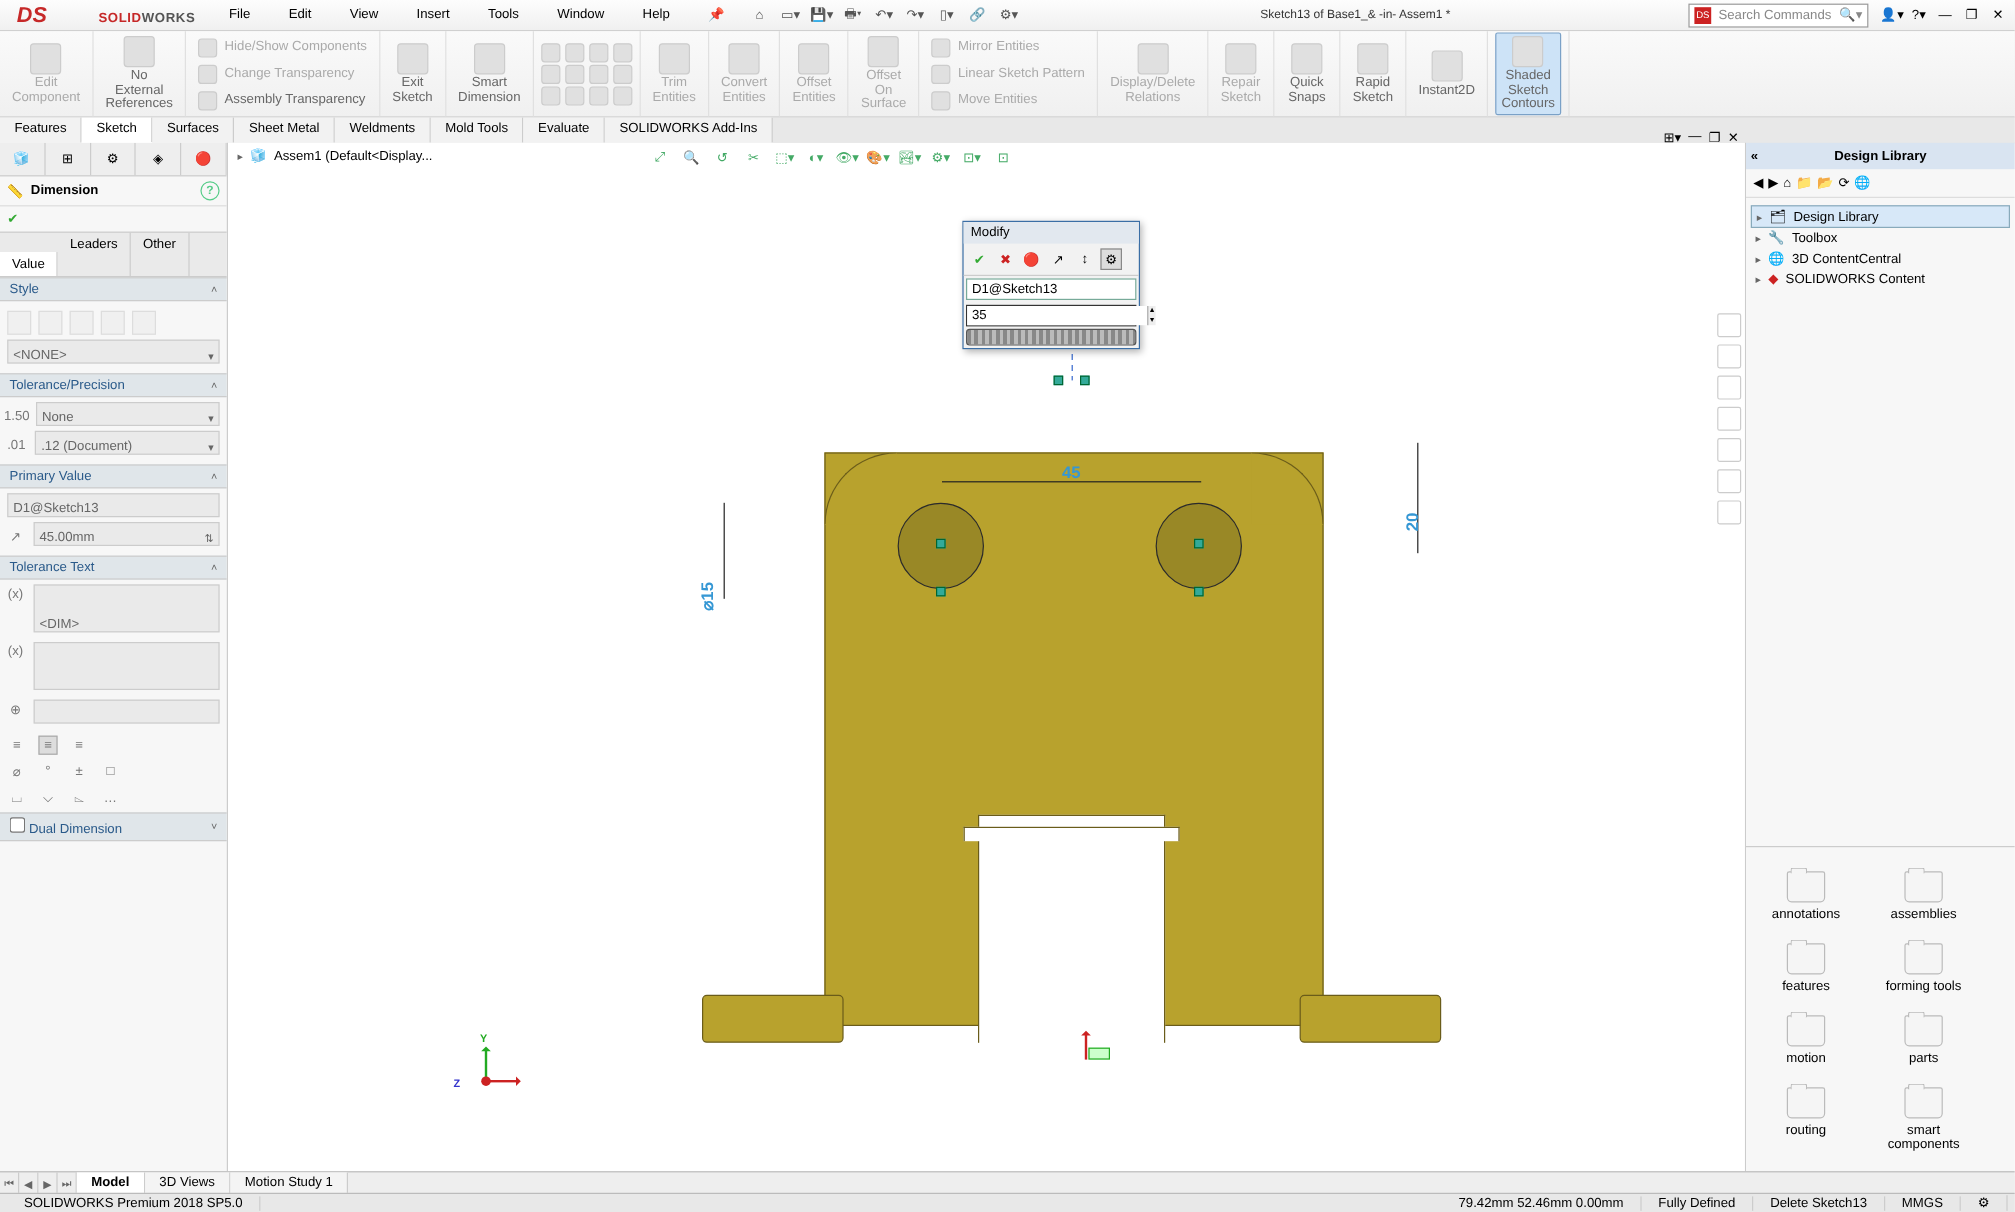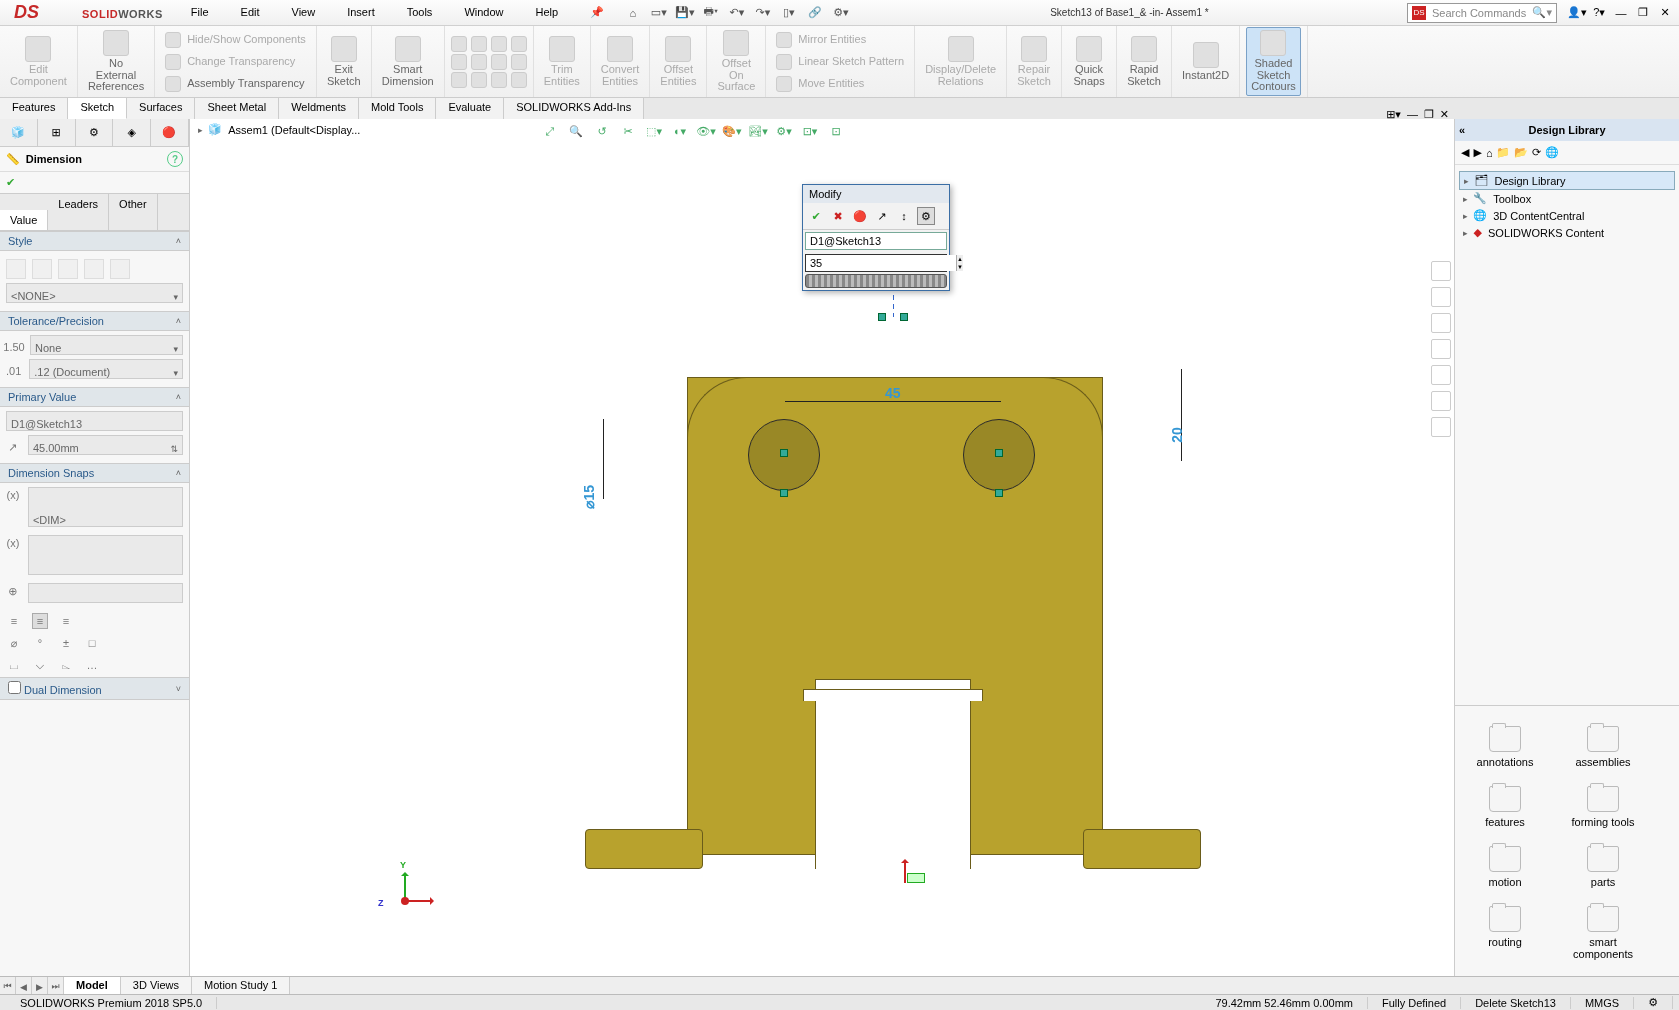--- a/index.html
+++ b/index.html
@@ -443,21 +443,21 @@
       <div style="display:flex;gap:4px;align-items:center;">
           <span class="mini-icon">↗</span>
           <div class="pm-select">
             <span>45.00mm</span>
             <span style="margin-left:auto;" class="chev">⇅</span>
           </div>
         </div>
     </div>
 
     <div class="pm-section-head">
-        <span>Dimension Snaps</span>
+        <span>Tolerance Text</span>
         <span class="chev">˄</span>
       </div>
     <div class="pm-section-body">
       <div style="display:flex;gap:4px;">
           <span class="mini-icon">(x)</span>
           <div class="pm-select textarea">
             <span>&lt;DIM&gt;</span>
           </div>
         </div>
       <div style="display:flex;gap:4px;margin-top:4px;">

